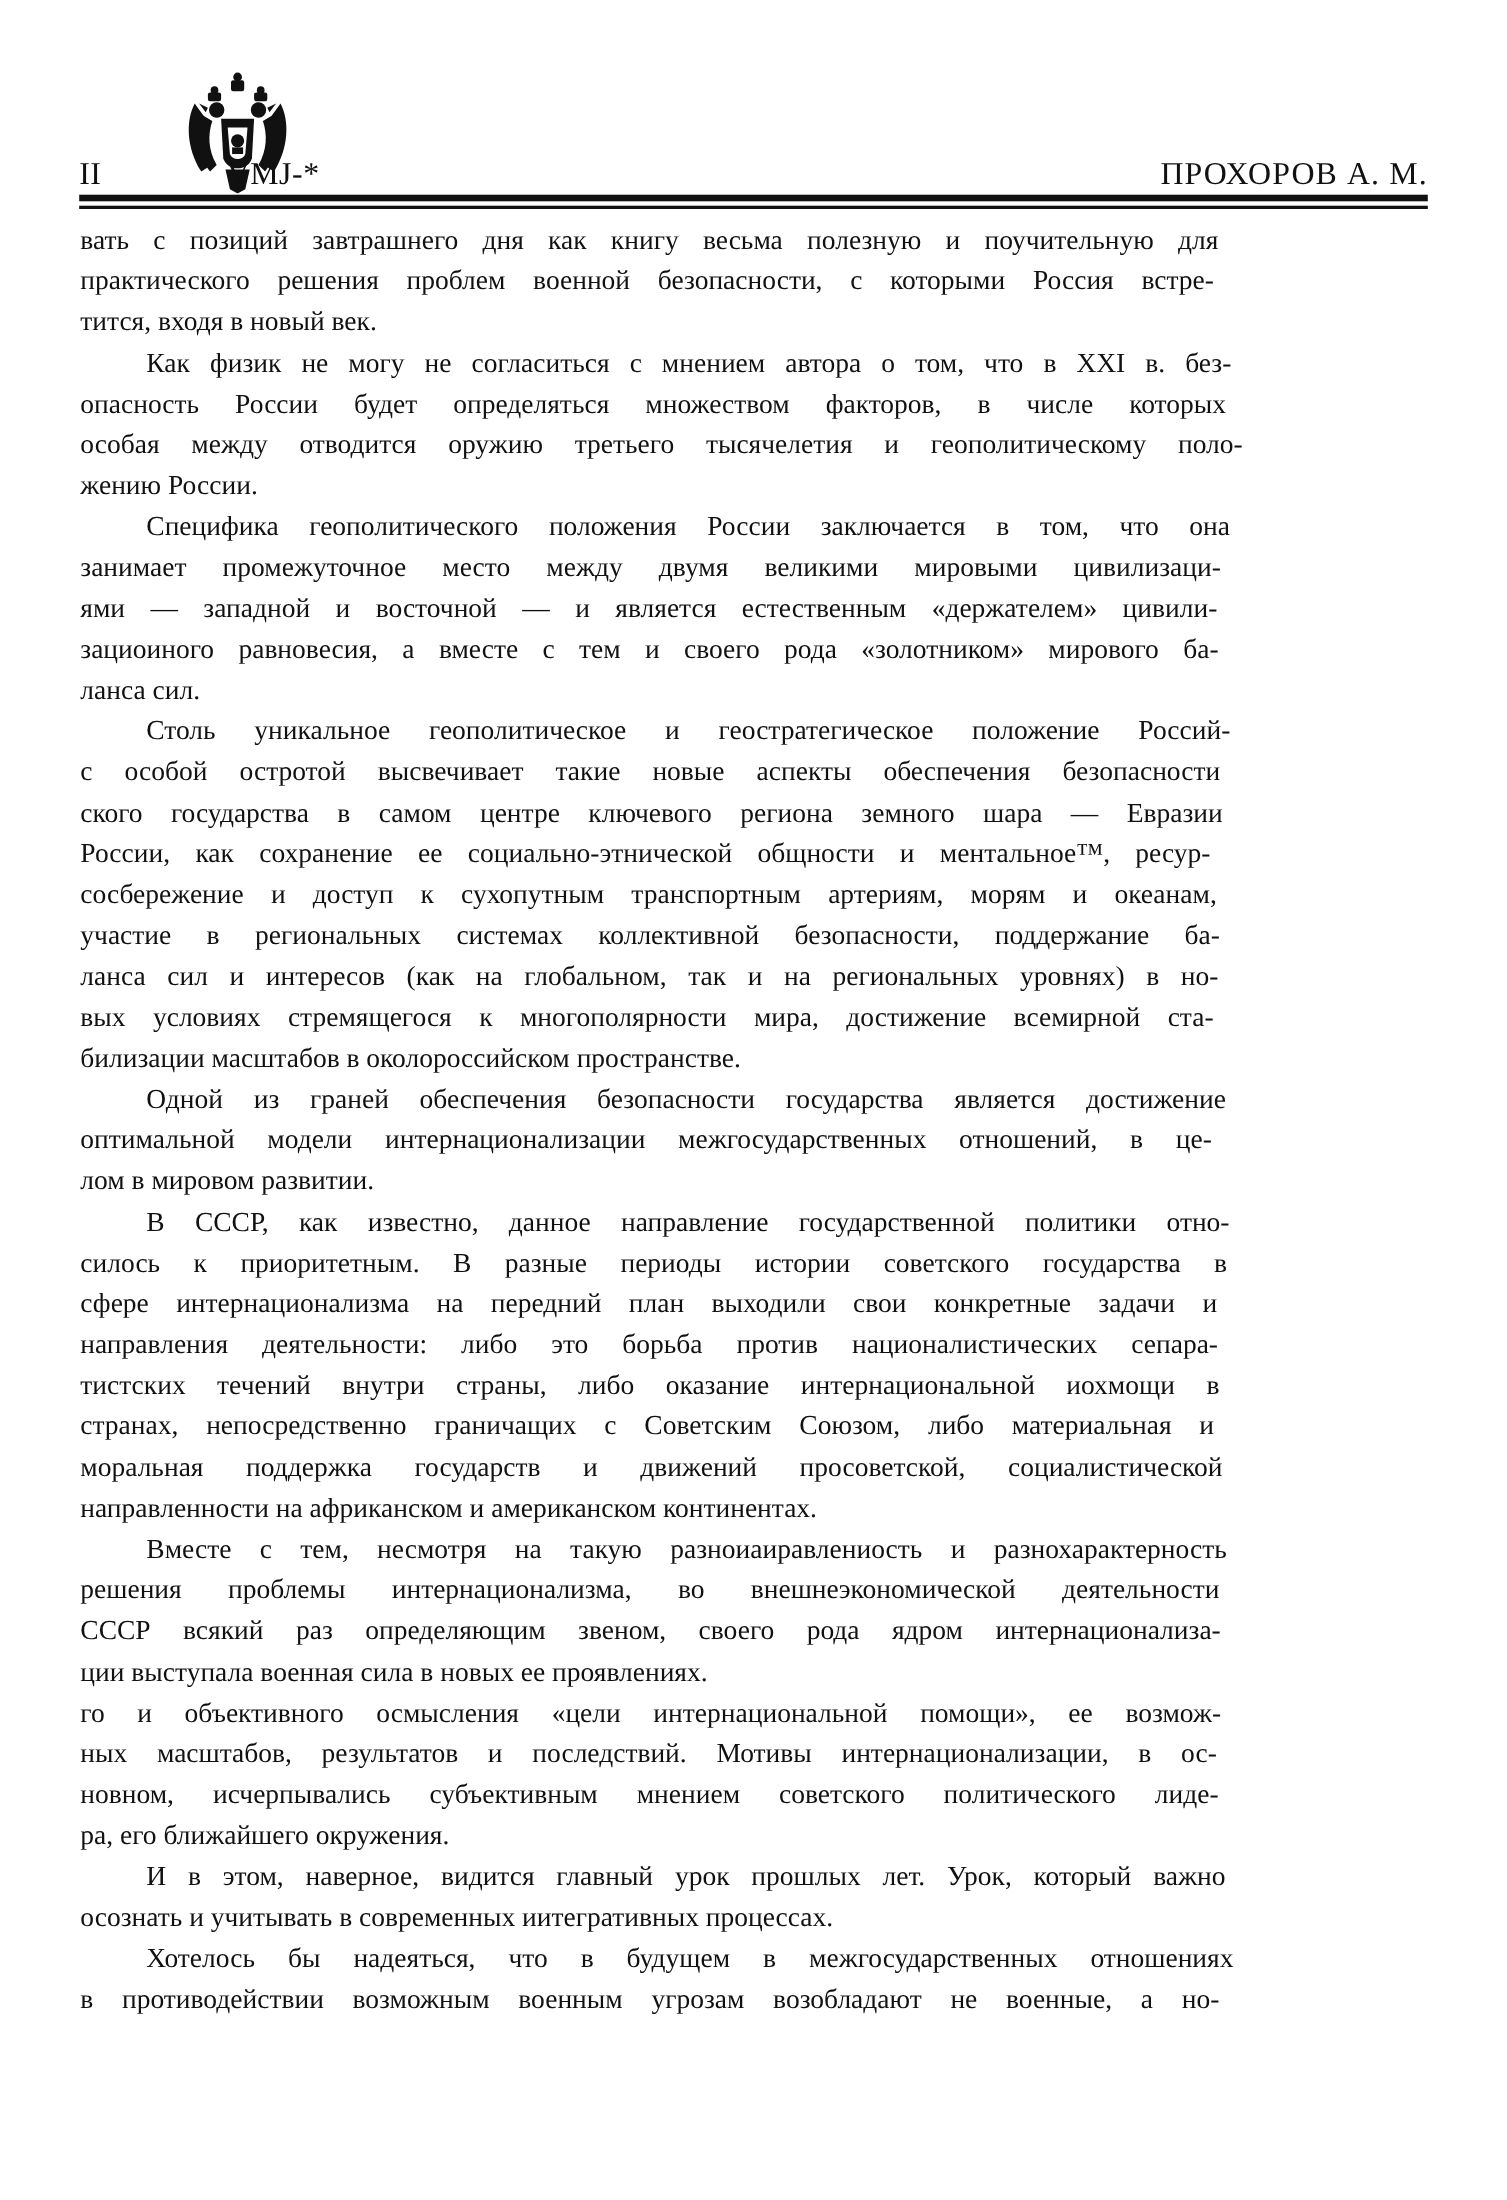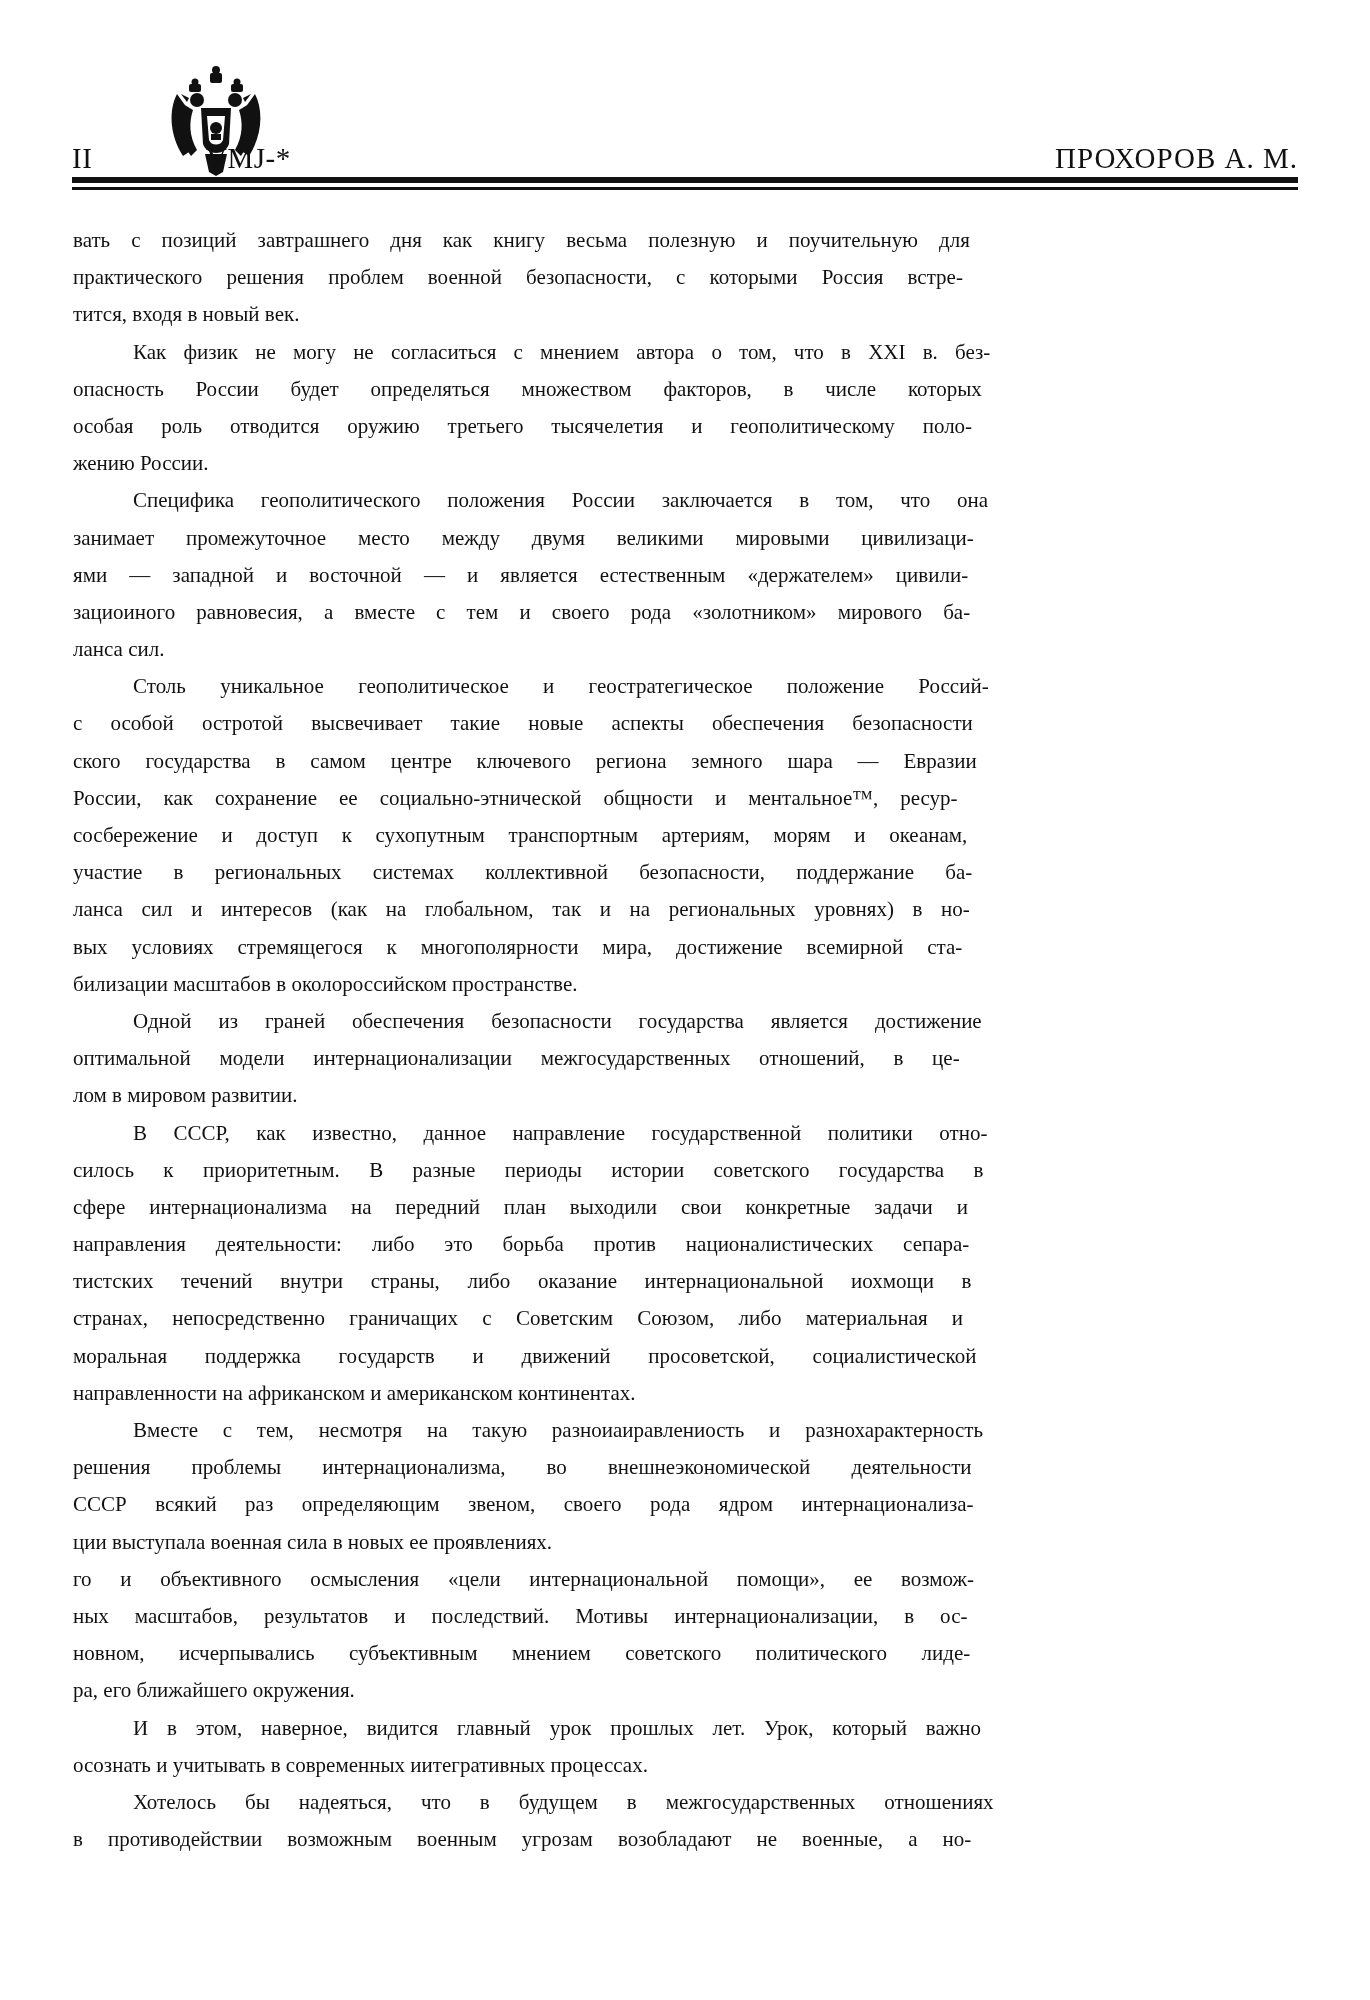--- a/index.html
+++ b/index.html
@@ -61,22 +61,22 @@
       left: 72px;
       right: 72px;
       top: 187px;
       height: 3px;
       background: #111111;
     }
     .body-text {
       position: absolute;
       left: 73px;
       width: 1224px;
-      top: 222px;
-      font-size: 21px;
+      top: 200px;
+      font-size: 25px;
       line-height: 37.2px;
       text-align: justify;
       font-stretch: condensed;
     }
     .line {
       display: block;
       text-align: justify;
       text-align-last: justify;
       white-space: nowrap;
       height: 37.2px;
@@ -138,21 +138,21 @@
 
 <div class="body-text" id="body-text">
     <div>
       <span class="line" style="word-spacing: 15.7955px; text-align-last: left;">вать с позиций завтрашнего дня как книгу весьма полезную и поучительную для</span>
       <span class="line" style="word-spacing: 18.9375px; text-align-last: left;">практического решения проблем военной безопасности, с которыми Россия встре-</span>
       <span class="line last">тится, входя в новый век.</span>
     </div>
     <div>
       <span class="line indent" style="word-spacing: 11.9583px; text-align-last: left;">Как физик не могу не согласиться с мнением автора о том, что в XXI в. без-</span>
       <span class="line" style="word-spacing: 26.5px; text-align-last: left;">опасность России будет определяться множеством факторов, в числе которых</span>
-      <span class="line" style="word-spacing: 22.6133px; text-align-last: left;">особая роль отводится оружию третьего тысячелетия и геополитическому поло-</span>
+      <span class="line" style="word-spacing: 22.6133px; text-align-last: left;">особая между отводится оружию третьего тысячелетия и геополитическому поло-</span>
       <span class="line last">жению России.</span>
     </div>
     <div>
       <span class="line indent" style="word-spacing: 21.5059px; text-align-last: left;">Специфика геополитического положения России заключается в том, что она</span>
       <span class="line" style="word-spacing: 26.6049px; text-align-last: left;">занимает промежуточное место между двумя великими мировыми цивилизаци-</span>
       <span class="line" style="word-spacing: 16.8406px; text-align-last: left;">ями — западной и восточной — и является естественным «держателем» цивили-</span>
       <span class="line" style="word-spacing: 15.8778px; text-align-last: left;">зациоиного равновесия, а вместе с тем и своего рода «золотником» мирового ба-</span>
       <span class="line last">ланса сил.</span>
     </div>
     <div>

